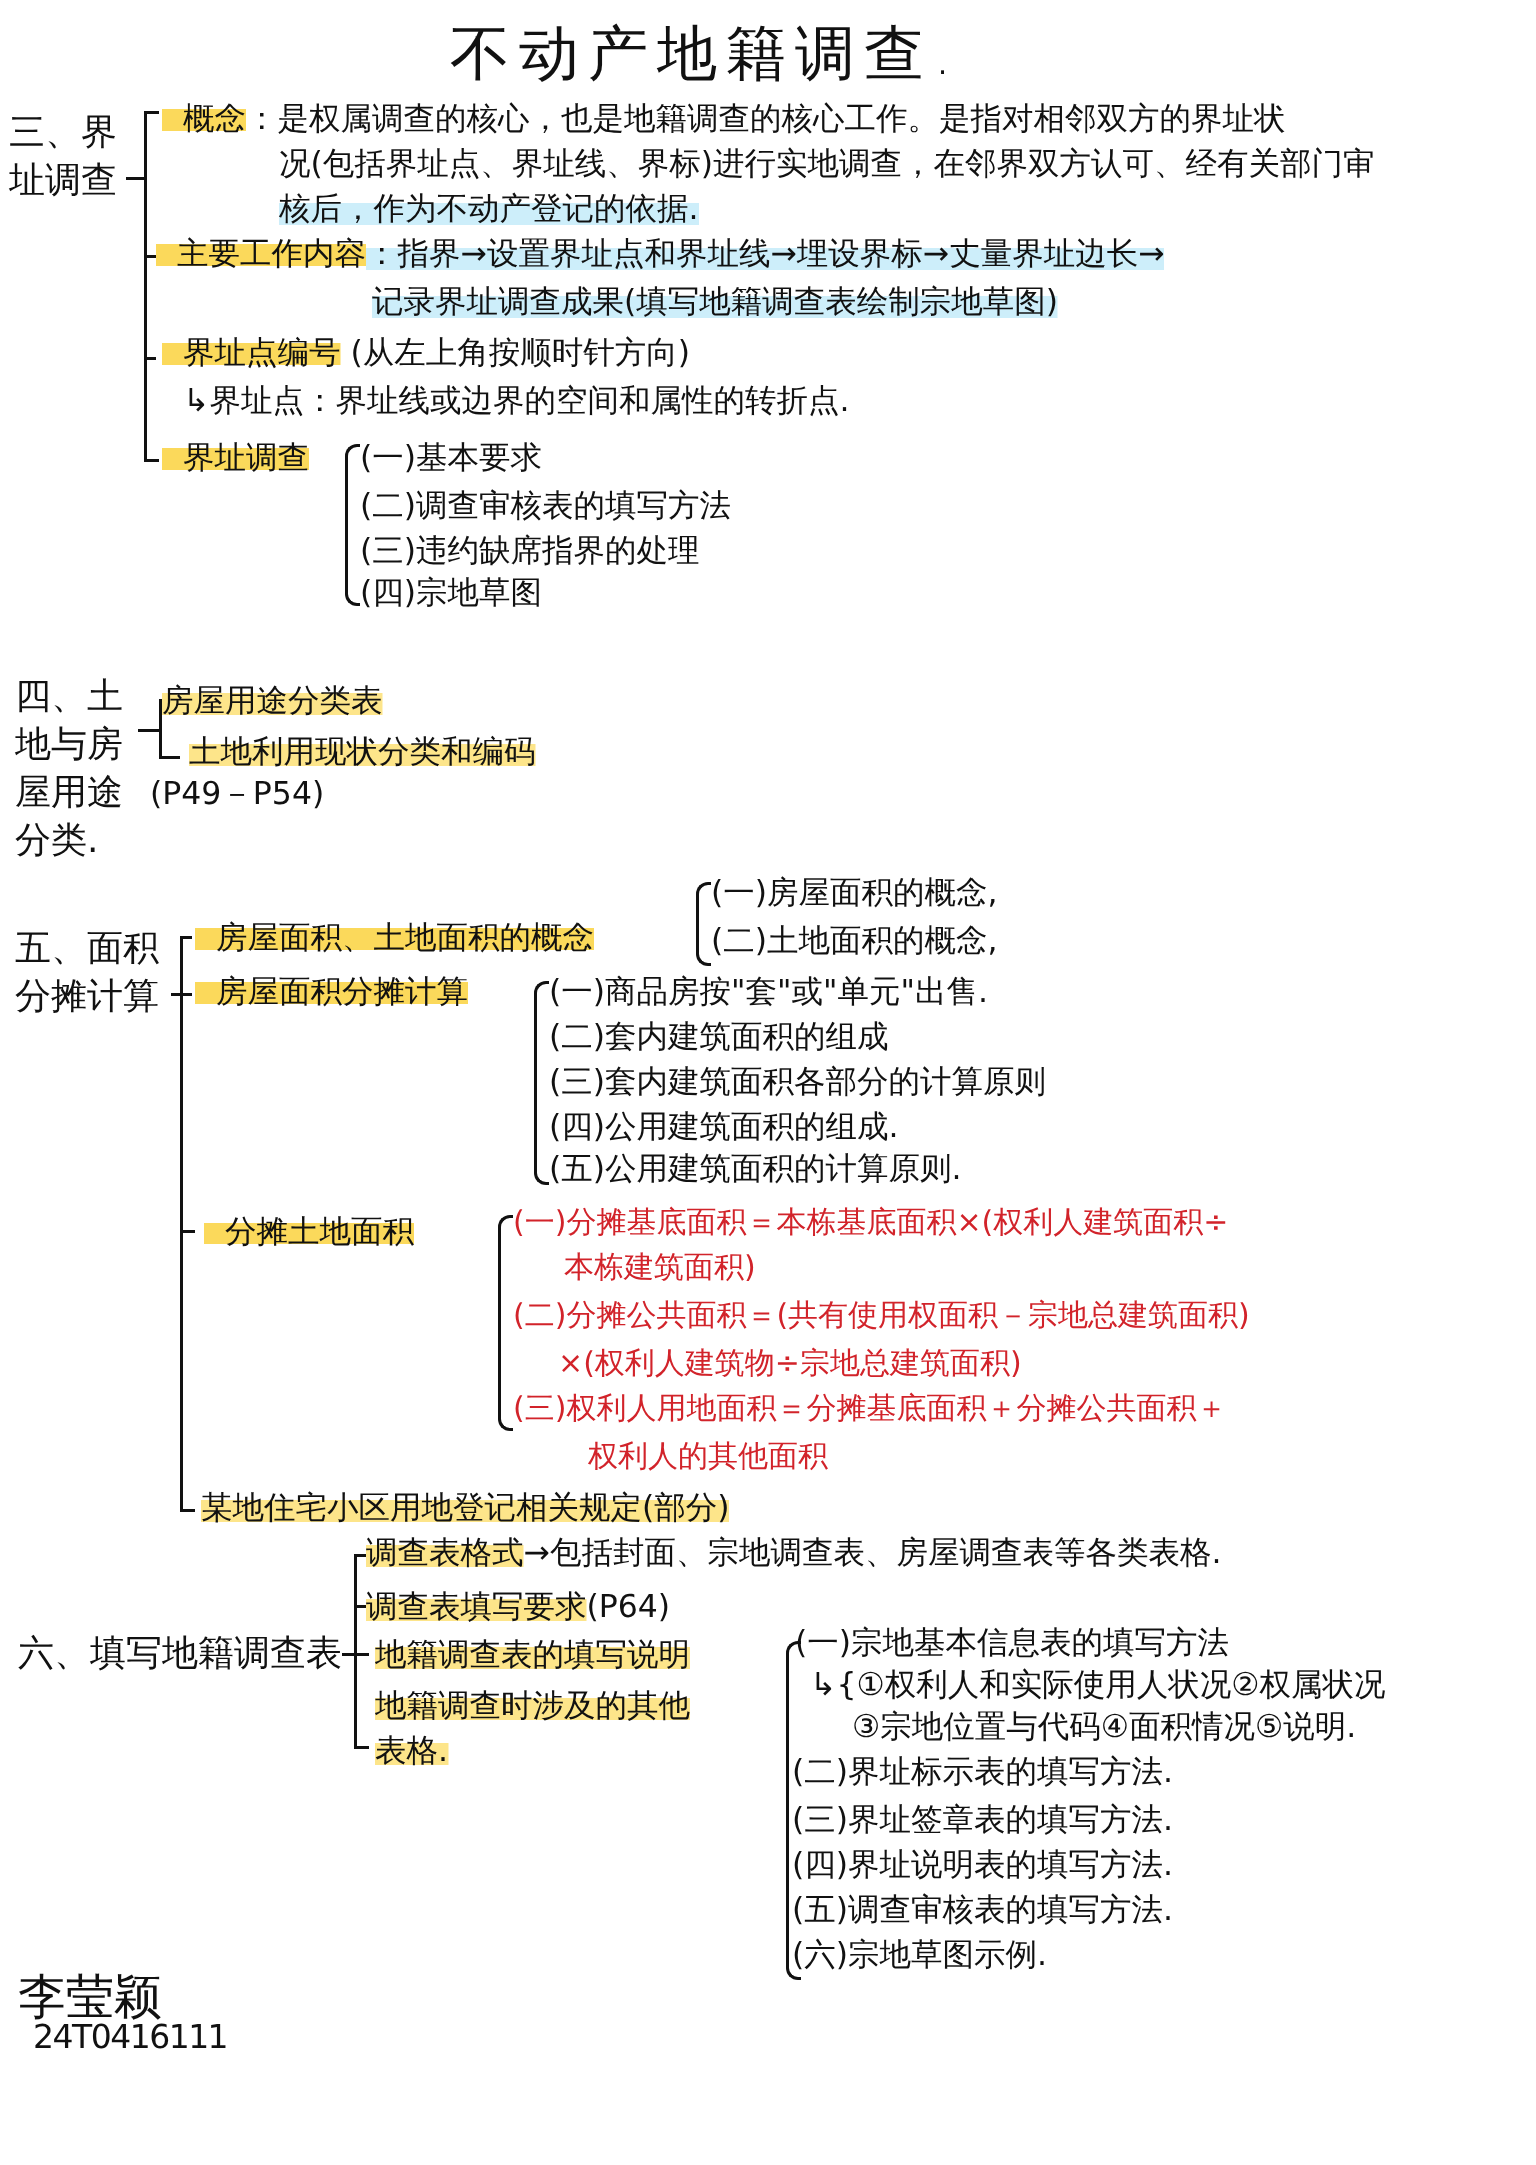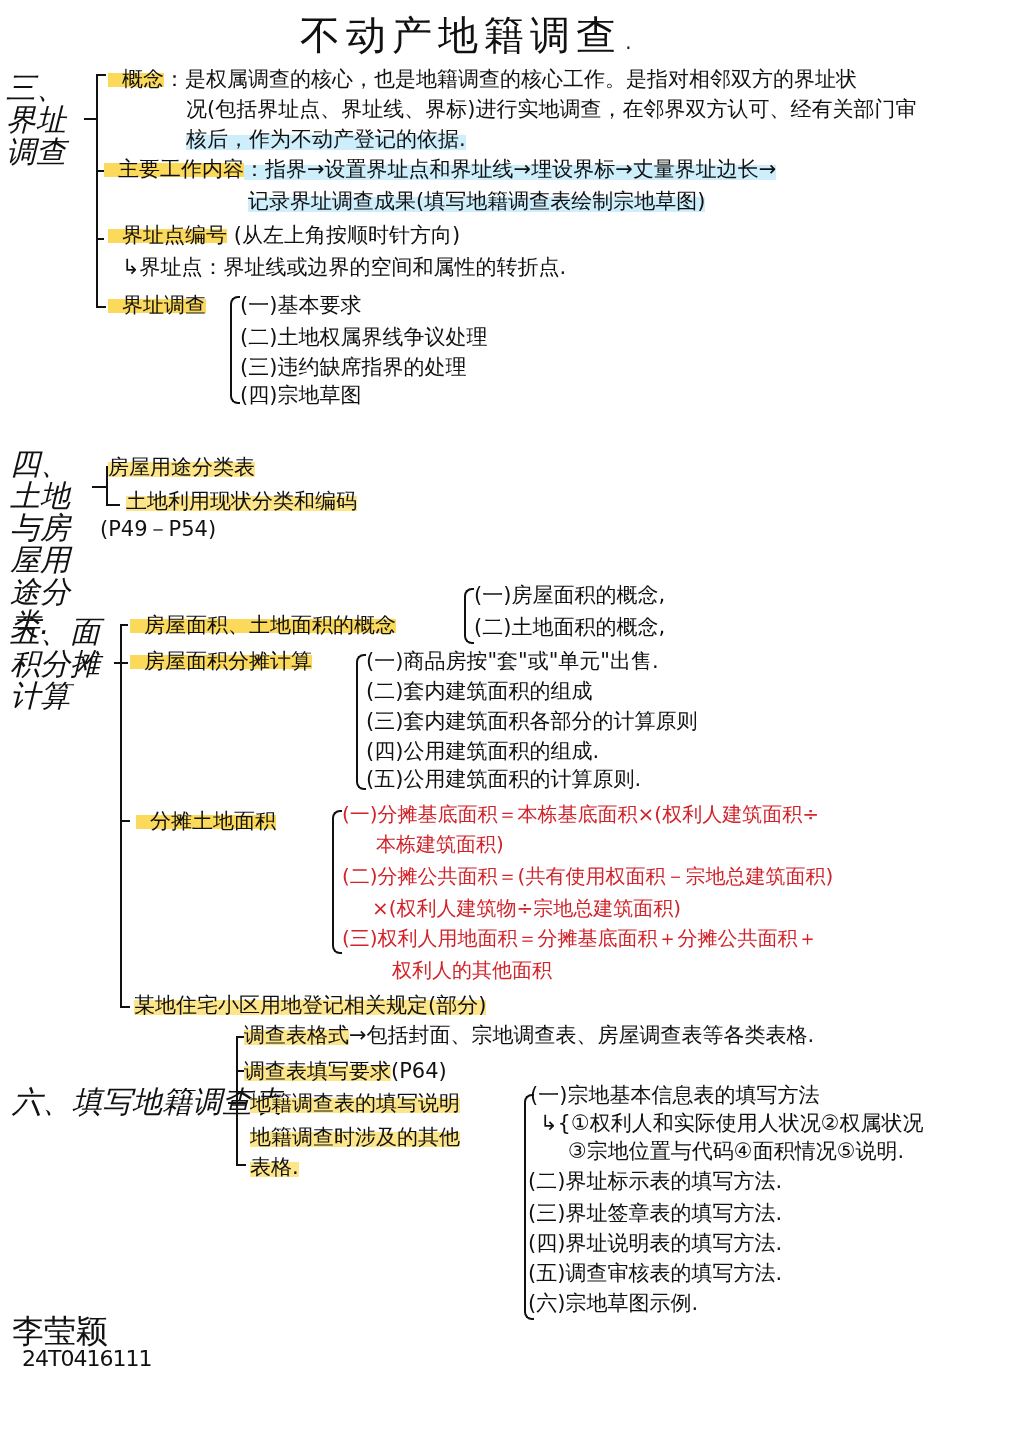--- a/index.html
+++ b/index.html
@@ -3,21 +3,21 @@
   <meta charset="utf-8">
   <style>
     html, body { margin: 0; padding: 0; background: #ffffff; }
     body {
       width: 1024px; height: 1443px; position: relative; overflow: hidden;
       font-family: "DejaVu Sans", "Liberation Sans", sans-serif;
       color: #111111;
     }
     .abs { position: absolute; white-space: nowrap; }
     .title { left: 300px; top: 8px; font-size: 40px; letter-spacing: 6px; font-weight: 300; }
-    .sec-label { font-size: 30px; line-height: 32px; white-space: normal; font-style: italic; }
+    .sec-label { font-size: 24px; line-height: 32px; white-space: normal; }
     .t { font-size: 21px; line-height: 30px; }
     .t-sm { font-size: 20px; line-height: 29px; }
     .red { color: #d2232a; }
     .hl-y { background: linear-gradient(transparent 25%, #fbd95b 25%, #fbd95b 85%, transparent 85%); padding-left: 14px; }
     .hl-y2 { background: linear-gradient(transparent 30%, #fde58a 30%, #fde58a 90%, transparent 90%); }
     .hl-b { background: linear-gradient(transparent 35%, #cdeefa 35%, #cdeefa 95%, transparent 95%); }
     .vline { position: absolute; width: 2px; background: #111; }
     .hline { position: absolute; height: 2px; background: #111; }
     .brace { position: absolute; border-left: 2px solid #111; border-top: 2px solid #111; border-bottom: 2px solid #111; border-radius: 8px 0 0 8px; width: 8px; }
   </style>
@@ -47,21 +47,21 @@
 
 <div class="abs t" style="left:108px; top:220px;">
   <span class="hl-y">界址点编号</span>
   <span>(从左上角按顺时针方向)</span>
 </div>
 <div class="abs t" style="left:122px; top:252px;">↳界址点：界址线或边界的空间和属性的转折点.</div>
 
 <div class="abs t" style="left:108px; top:290px;"><span class="hl-y">界址调查</span></div>
 <div class="brace" style="left:230px; top:296px; height:104px;"></div>
 <div class="abs t" style="left:240px; top:290px;">(一)基本要求</div>
-<div class="abs t" style="left:240px; top:322px;">(二)土地权属界线争议处理</div>
+<div class="abs t" style="left:240px; top:322px;">(二)调查审核表的填写方法</div>
 <div class="abs t" style="left:240px; top:352px;">(三)违约缺席指界的处理</div>
 <div class="abs t" style="left:240px; top:380px;">(四)宗地草图</div>
 
 <div class="abs sec-label" style="left:10px; top:448px; width:84px;">四、土地与房屋用途分类.</div>
 <div class="hline" style="left:92px; top:486px; width:14px;"></div>
 <div class="vline" style="left:106px; top:466px; height:40px;"></div>
 <div class="hline" style="left:106px; top:466px; width:14px;"></div>
 <div class="hline" style="left:106px; top:504px; width:14px;"></div>
 <div class="abs t" style="left:108px; top:452px;text-align:center;"><span class="hl-y2">房屋用途分类表</span></div>
 <div class="abs t" style="left:126px; top:486px;"><span class="hl-y2">土地利用现状分类和编码</span></div>

